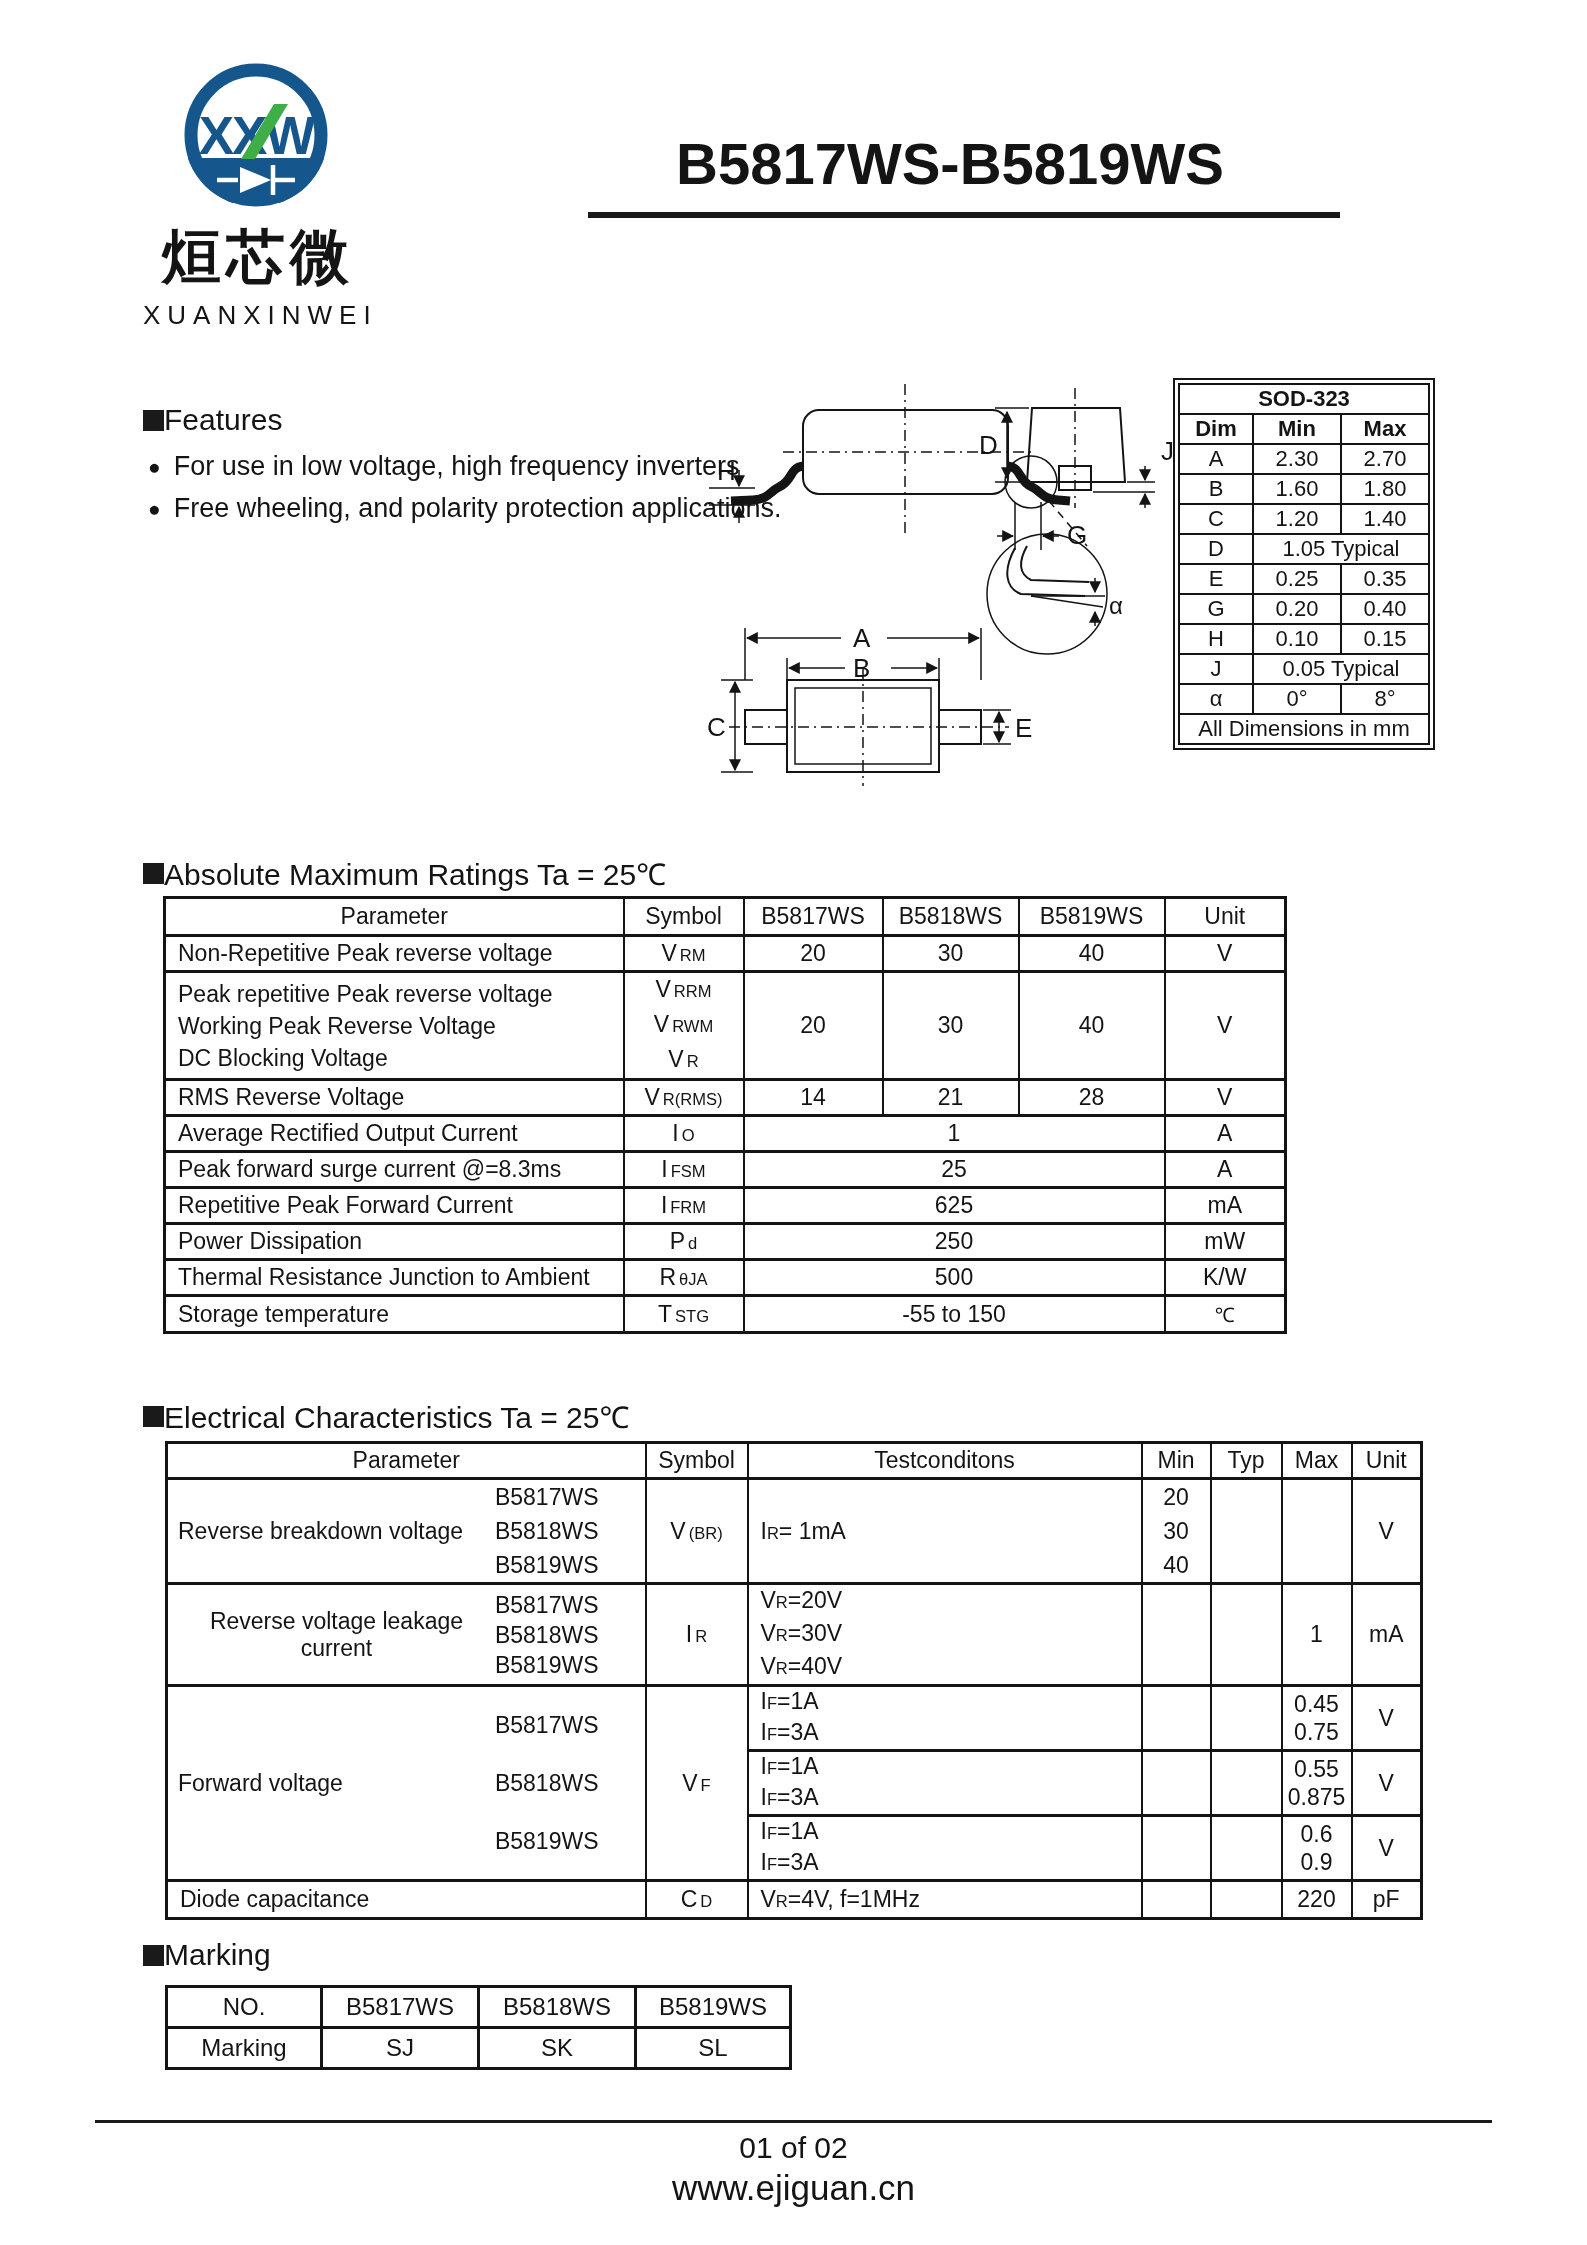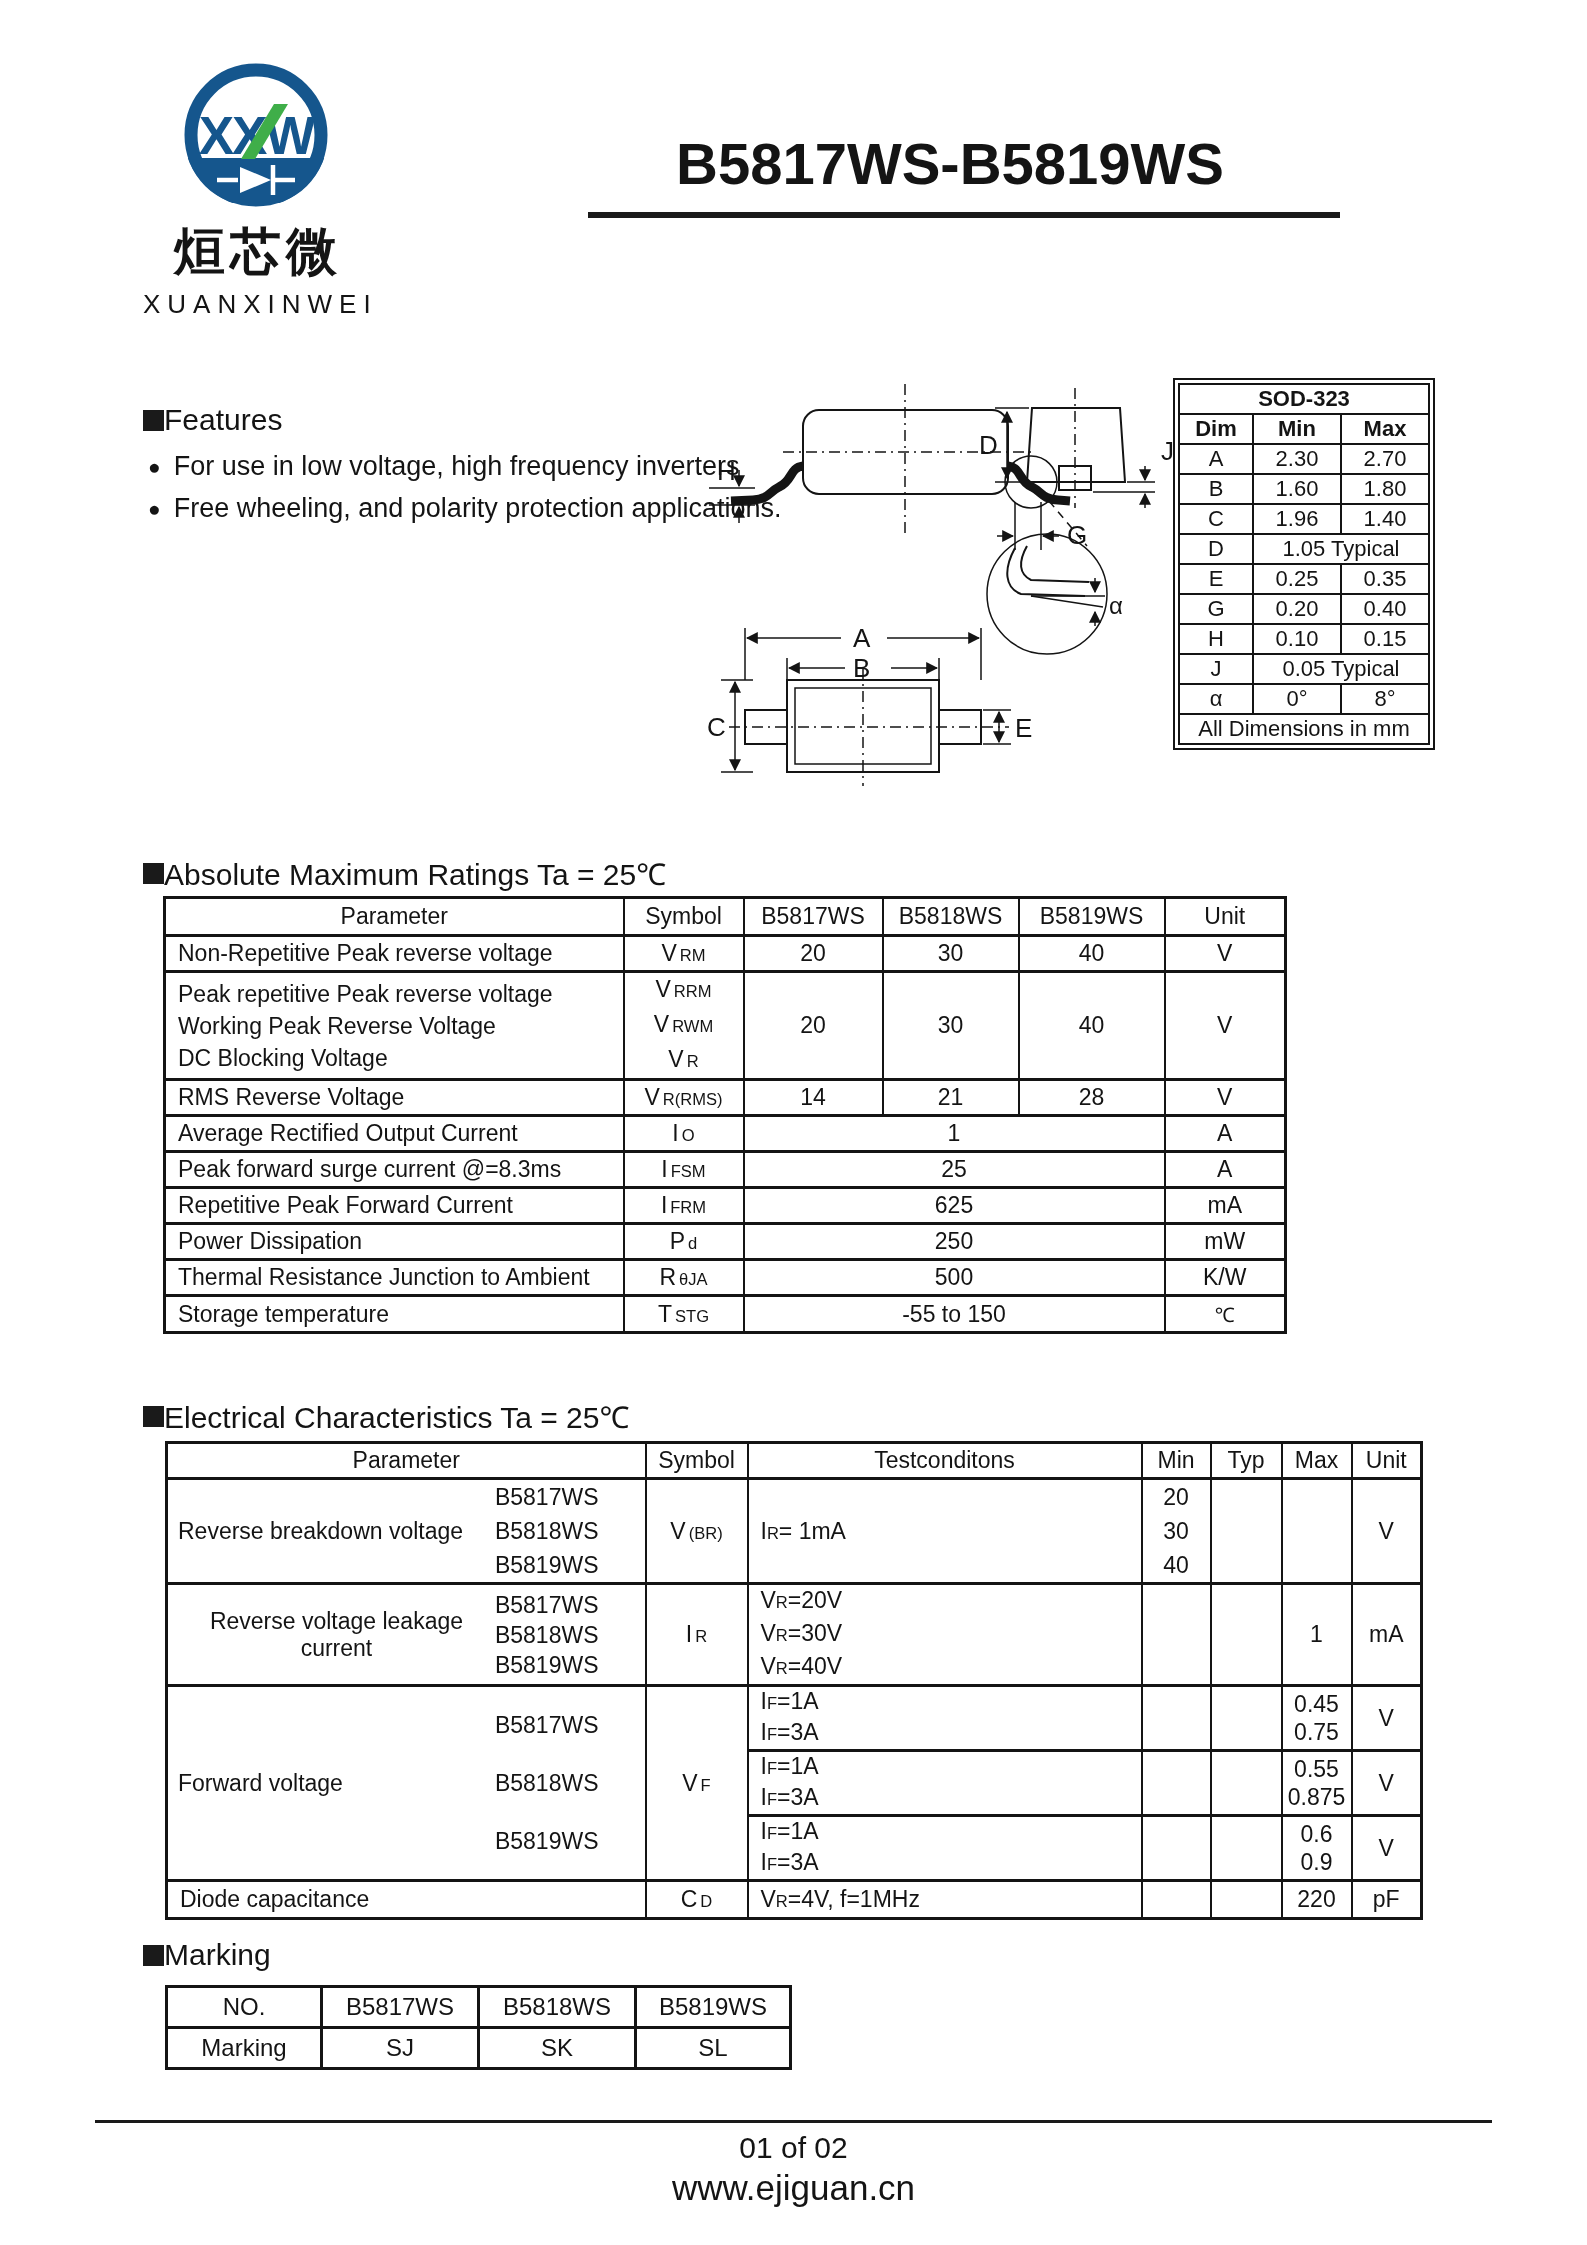--- a/index.html
+++ b/index.html
@@ -58,21 +58,21 @@
         </g>
       <text x="113" y="94" text-anchor="middle" font-size="53" font-weight="bold" fill="#15568d" letter-spacing="-2">XXW</text>
       <polygon points="131,44 145,44 112,99 98,99" fill="#3fae49"></polygon>
       <g stroke="#ffffff" stroke-width="4.5" fill="none">
         <path d="M74,120 H95"></path>
           <path d="M131,120 H152"></path>
           <path d="M130,105 V135"></path>
       </g>
       <polygon points="97,107 97,133 128,120" fill="#ffffff"></polygon>
     </svg>
-    <div style="text-align:center;font-size:51px;font-weight:bold;letter-spacing:5px;margin-top:2px;">烜芯微</div>
+    <div style="text-align:center;font-size:59px;font-weight:bold;letter-spacing:5px;margin-top:2px;">烜芯微</div>
     <div style="text-align:center;font-size:26px;letter-spacing:7px;margin-top:2px;">XUANXINWEI</div>
   </div>
 
   <div class="abs ctr" style="left:520px;top:130px;width:860px;font-size:58px;font-weight:bold;">B5817WS-B5819WS</div>
   <div class="abs rule" style="left:588px;top:212px;width:752px;height:6px;"></div>
 
   <div class="abs sec-head" style="left:143px;top:403px;">
     <span class="sq"></span>
     <span>Features</span>
   </div>
@@ -181,21 +181,21 @@
             <td>2.30</td>
             <td>2.70</td>
           </tr>
       <tr>
             <td>B</td>
             <td>1.60</td>
             <td>1.80</td>
           </tr>
       <tr>
             <td>C</td>
-            <td>1.96</td>
+            <td>1.20</td>
             <td>1.40</td>
           </tr>
       <tr>
             <td>D</td>
             <td colspan="2">1.05 Typical</td>
           </tr>
       <tr>
             <td>E</td>
             <td>0.25</td>
             <td>0.35</td>

